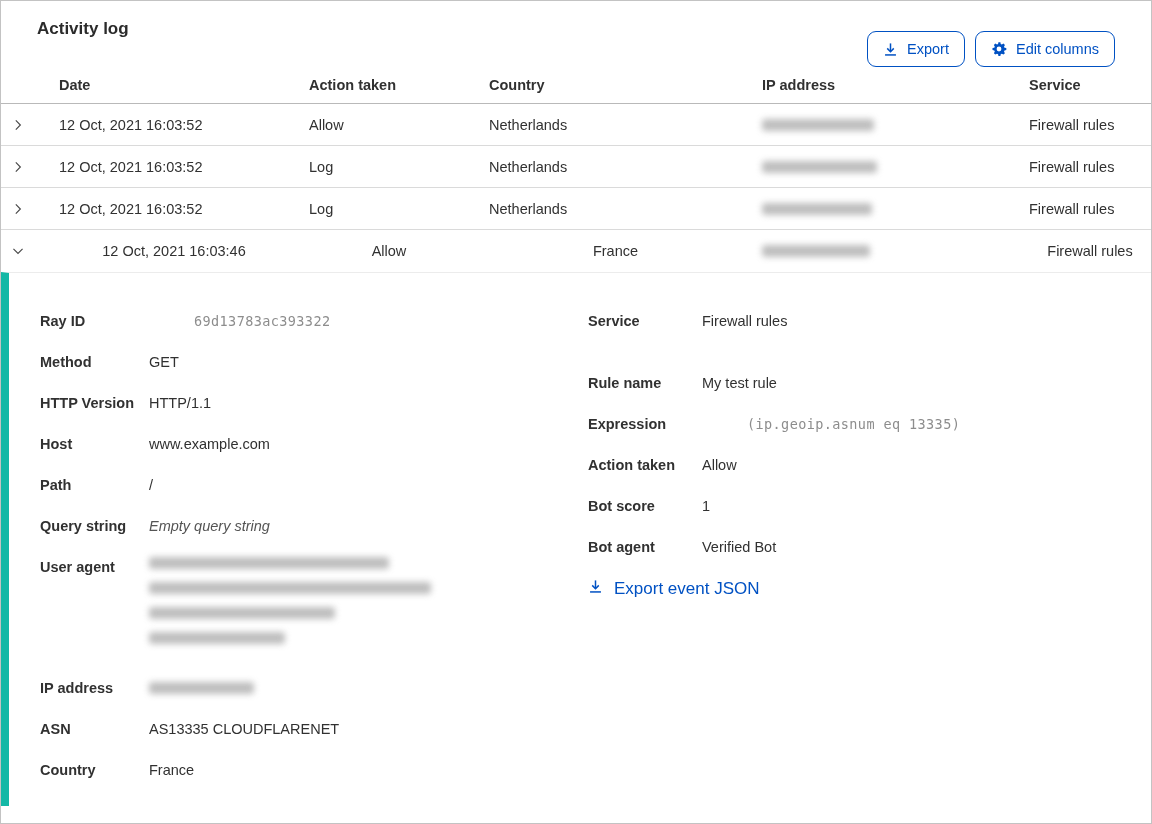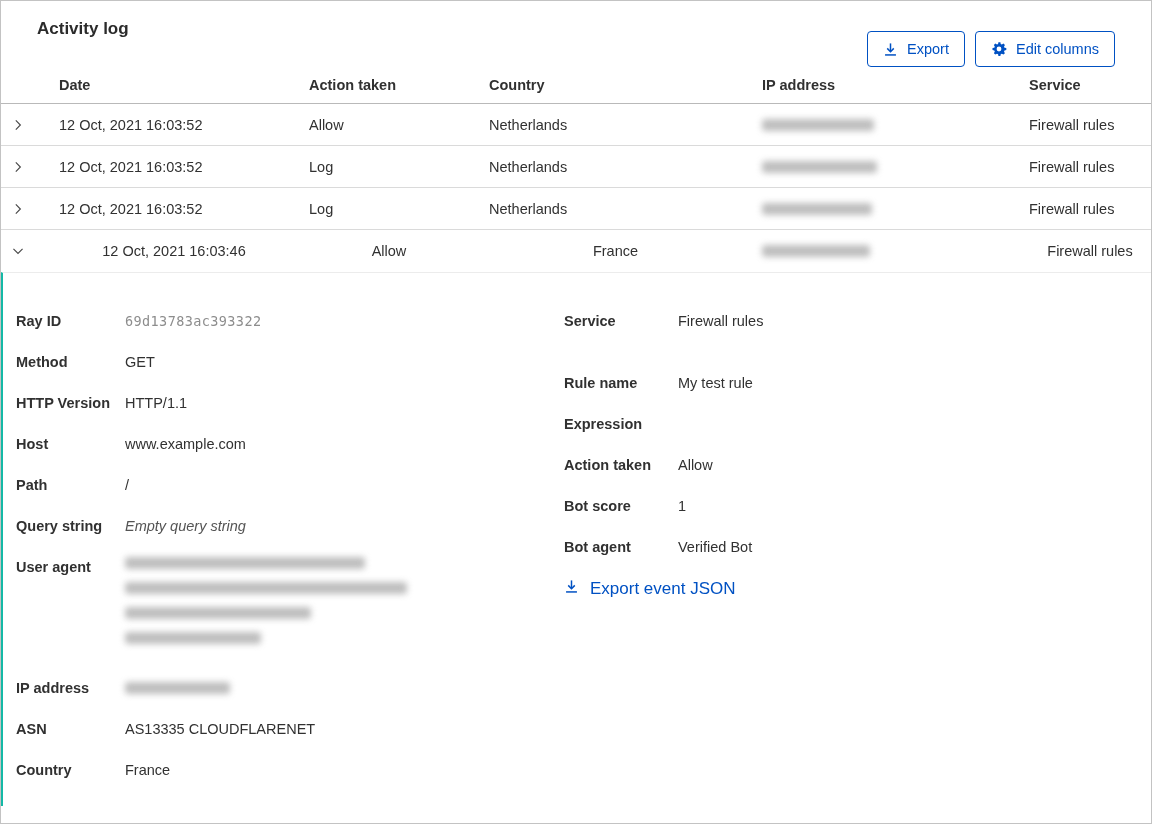--- a/index.html
+++ b/index.html
@@ -14,21 +14,21 @@
     color: #313131;
   }
 
   
   .page-header { padding: 17px 36px 0 36px; }
   .page-title { font-size: 17px; font-weight: 700; margin: 0; line-height: 22px; color: #2b2b2b; }
   .toolbar { position: absolute; top: 30px; right: 36px; display: flex; gap: 10px; }
   .btn {
     display: inline-flex; align-items: center; gap: 9px;
     border: 1px solid #0051c3; color: #0051c3; background: #fff;
-    border-radius: 4px; height: 36px; padding: 0 15px;
+    border-radius: 9px; height: 36px; padding: 0 15px;
     font-size: 14.5px; font-family: inherit; cursor: pointer;
   }
   .btn svg { display: block; }
 
   
   .grid-row {
     display: grid;
     grid-template-columns: 38px 230px 160px 253px 247px 1fr;
     align-items: center;
     gap: 20px;
@@ -44,37 +44,37 @@
   .chev-btn { border: none; background: none; padding: 0; margin: 0; cursor: pointer; display: flex; }
   .blur-bar {
     height: 12px; border-radius: 3px;
     background: #a9a9a9; opacity: .75;
     filter: blur(3px);
   }
 
   
   .detail {
     height: 534px;
-    border-left: 2px solid #14b8a6;
+    border-left: 8px solid #14b8a6;
     border-top: 1px solid #ececec;
-    padding: 38px 36px 0 13px;
+    padding: 38px 36px 0 31px;
     display: flex;
   }
   .detail-col-left  { width: 548px; flex-shrink: 0; }
   .detail-col-right { flex: 1; }
   .field {
     display: grid; grid-template-columns: 109px 1fr;
     margin-bottom: 21px;
     font-size: 14.5px; line-height: 20px;
   }
   .detail-col-right .field { grid-template-columns: 114px 1fr; }
   .field .flabel { font-weight: 700; }
   .fvalue.mono {
     font-family: "DejaVu Sans Mono", monospace;
-    font-size: 13.5px; color: #8d8d8d; letter-spacing: .4px;
+    font-size: 13.5px; color: #8d8d8d; letter-spacing: .4px; margin-left: 45px;
   }
   .fvalue.mono.wrap { max-width: 268px; word-break: break-all; line-height: 26px; margin-top: -3px; }
   .fvalue.italic { font-style: italic; color: #545454; }
   .ua-lines .blur-bar { margin-bottom: 13px; }
   .link {
     display: inline-flex; align-items: center; gap: 11px;
     color: #0051c3; font-size: 17px; cursor: pointer; margin-top: 1px;
   }
 </style>
 </head>
@@ -244,20 +244,21 @@
         <div class="fvalue">Firewall rules</div>
       </div>
       <div class="field">
       </div>
       <div class="field">
         <div class="flabel">Rule name</div>
         <div class="fvalue">My test rule</div>
       </div>
       <div class="field">
         <div class="flabel">Expression</div>
+        <div class="fvalue mono">(ip.geoip.asnum eq 13335)</div>
       </div>
       <div class="field">
         <div class="flabel">Action taken</div>
         <div class="fvalue">Allow</div>
       </div>
       <div class="field">
         <div class="flabel">Bot score</div>
         <div class="fvalue">1</div>
       </div>
       <div class="field">

